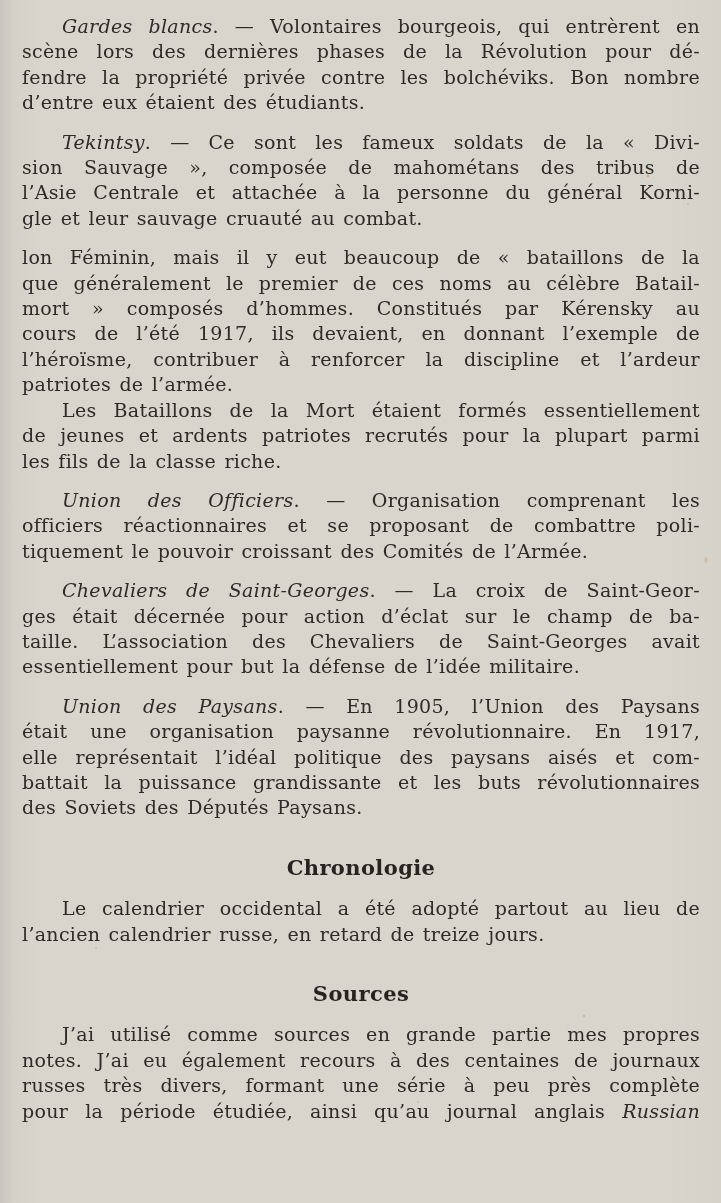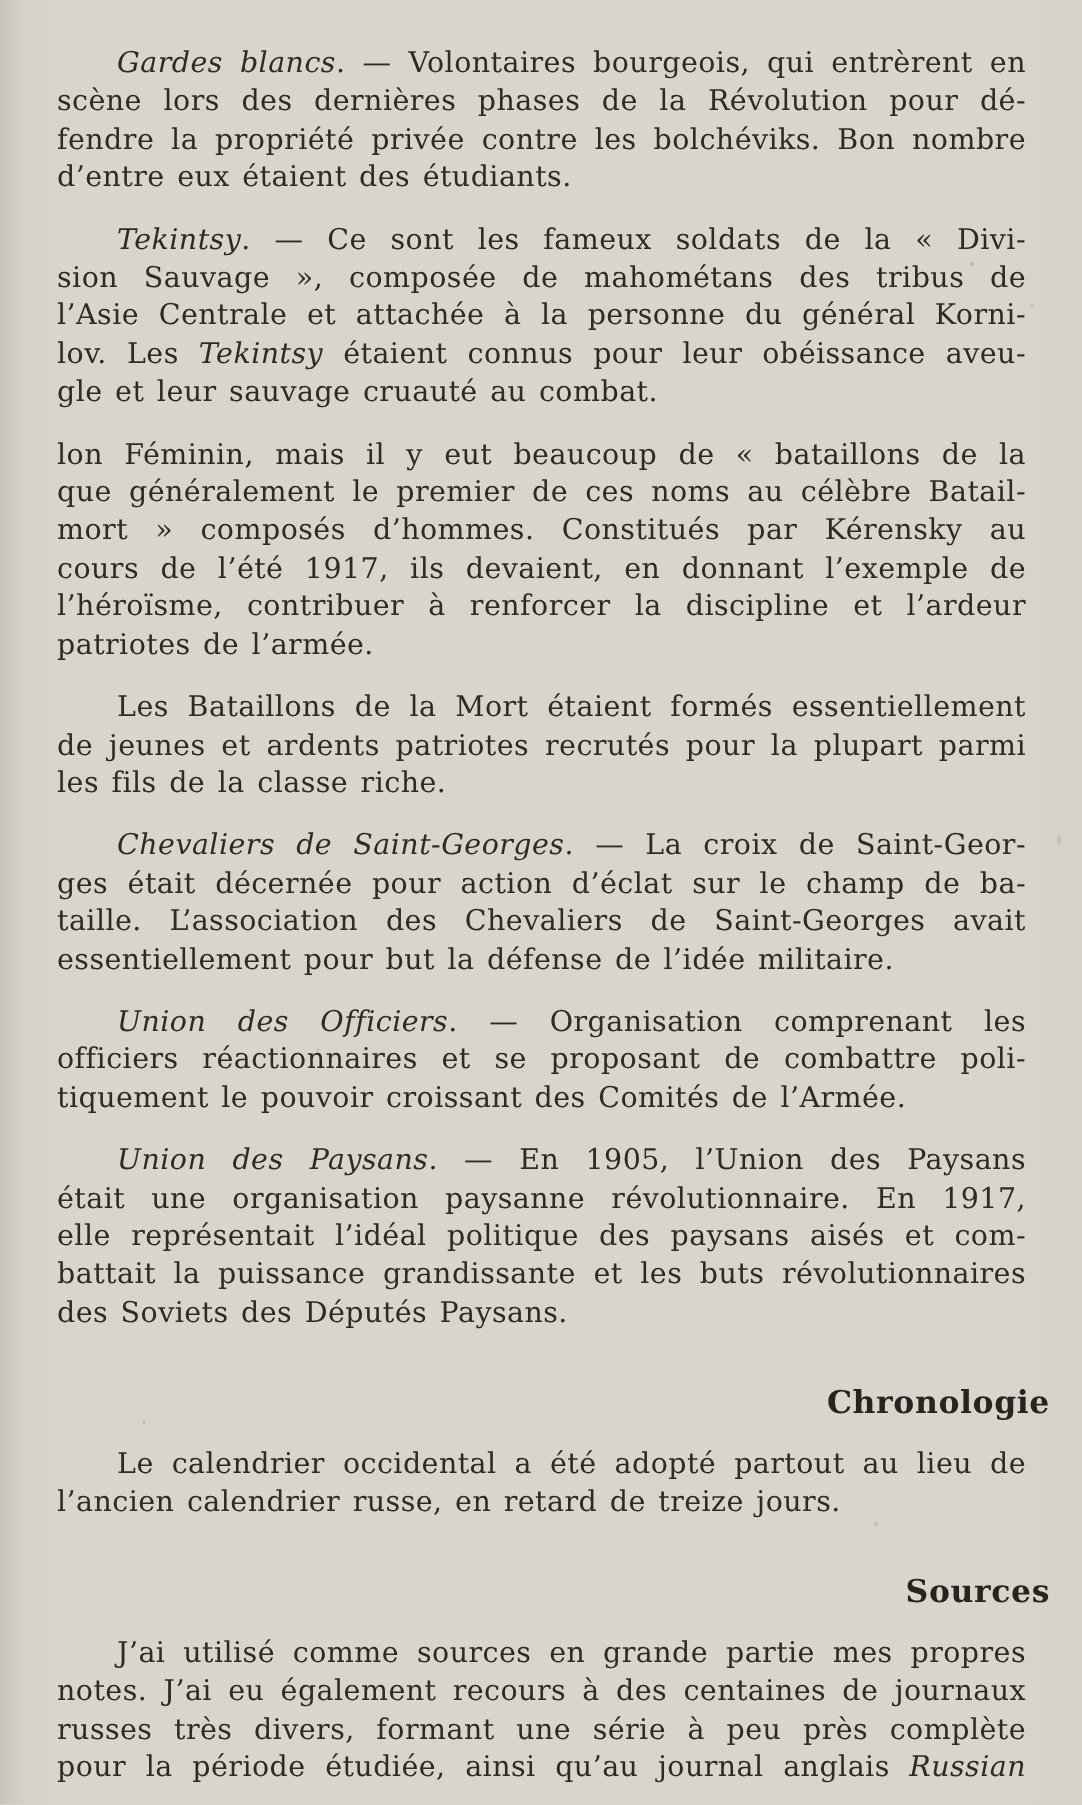--- a/index.html
+++ b/index.html
@@ -31,75 +31,74 @@
     line-height: 25.4px;
     letter-spacing: 0.3px;
     word-spacing: 2px;
     white-space: nowrap;
     text-align: justify;
     white-space: normal;
   }
   .line.j  { text-align: justify; text-align-last: justify; }
   .line.last { text-align: right; text-align-last: left; }
   .line.indent { padding-left: 40px; }
-  .para { margin: 16px; }
+  .para { margin: 0; }
   .para.gap { margin-top: 14px; }
   .heading {
     margin-top: 34px;
     margin-bottom: 16px;
     font-size: 21px;
     line-height: 25.4px;
     font-weight: bold;
     letter-spacing: 0.4px;
-    text-align: right;
+    text-align: center;
     color: #272420;
   }
   .it { font-style: italic; }
 </style>
 </head>
 <body>
 
 <div class="page">
   <div class="text-block">
       <div class="para">
         <div class="line j indent"><span class="it">Gardes blancs</span><span>. — Volontaires bourgeois, qui entrèrent en</span></div>
         <div class="line j"><span>scène lors des dernières phases de la Révolution pour dé-</span></div>
         <div class="line j"><span>fendre la propriété privée contre les bolchéviks. Bon nombre</span></div>
         <div class="line last"><span>d’entre eux étaient des étudiants.</span></div>
       </div>
       <div class="para gap">
         <div class="line j indent"><span class="it">Tekintsy</span><span>. — Ce sont les fameux soldats de la « Divi-</span></div>
         <div class="line j"><span>sion Sauvage », composée de mahométans des tribus de</span></div>
         <div class="line j"><span>l’Asie Centrale et attachée à la personne du général Korni-</span></div>
-        <div class="line j"><span>lov. Les </span><span class="it">Tekintsy</span><span> étaient connus pour leur obéissance aveu-</span></div>
         <div class="line last"><span>gle et leur sauvage cruauté au combat.</span></div>
       </div>
       <div class="para gap">
         <div class="line j"><span>lon Féminin, mais il y eut beaucoup de « bataillons de la</span></div>
         <div class="line j"><span>que généralement le premier de ces noms au célèbre Batail-</span></div>
         <div class="line j"><span>mort » composés d’hommes. Constitués par Kérensky au</span></div>
         <div class="line j"><span>cours de l’été 1917, ils devaient, en donnant l’exemple de</span></div>
         <div class="line j"><span>l’héroïsme, contribuer à renforcer la discipline et l’ardeur</span></div>
         <div class="line last"><span>patriotes de l’armée.</span></div>
       </div>
       <div class="para">
         <div class="line j indent"><span>Les Bataillons de la Mort étaient formés essentiellement</span></div>
         <div class="line j"><span>de jeunes et ardents patriotes recrutés pour la plupart parmi</span></div>
         <div class="line last"><span>les fils de la classe riche.</span></div>
       </div>
       <div class="para gap">
+        <div class="line j indent"><span class="it">Union des Officiers</span><span>. — Organisation comprenant les</span></div>
+        <div class="line j"><span>officiers réactionnaires et se proposant de combattre poli-</span></div>
+        <div class="line last"><span>tiquement le pouvoir croissant des Comités de l’Armée.</span></div>
+      </div>
+      <div class="para gap">
         <div class="line j indent"><span class="it">Chevaliers de Saint-Georges</span><span>. — La croix de Saint-Geor-</span></div>
         <div class="line j"><span>ges était décernée pour action d’éclat sur le champ de ba-</span></div>
         <div class="line j"><span>taille. L’association des Chevaliers de Saint-Georges avait</span></div>
         <div class="line last"><span>essentiellement pour but la défense de l’idée militaire.</span></div>
-      </div>
-      <div class="para gap">
-        <div class="line j indent"><span class="it">Union des Officiers</span><span>. — Organisation comprenant les</span></div>
-        <div class="line j"><span>officiers réactionnaires et se proposant de combattre poli-</span></div>
-        <div class="line last"><span>tiquement le pouvoir croissant des Comités de l’Armée.</span></div>
       </div>
       <div class="para gap">
         <div class="line j indent"><span class="it">Union des Paysans</span><span>. — En 1905, l’Union des Paysans</span></div>
         <div class="line j"><span>était une organisation paysanne révolutionnaire. En 1917,</span></div>
         <div class="line j"><span>elle représentait l’idéal politique des paysans aisés et com-</span></div>
         <div class="line j"><span>battait la puissance grandissante et les buts révolutionnaires</span></div>
         <div class="line last"><span>des Soviets des Députés Paysans.</span></div>
       </div>
       <div class="heading">Chronologie</div>
       <div class="para">

